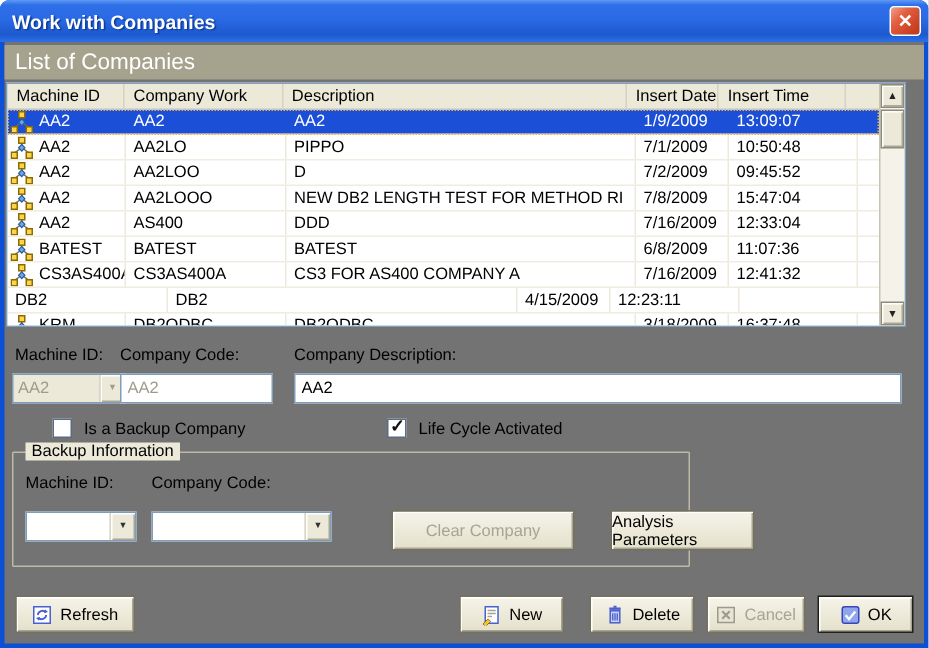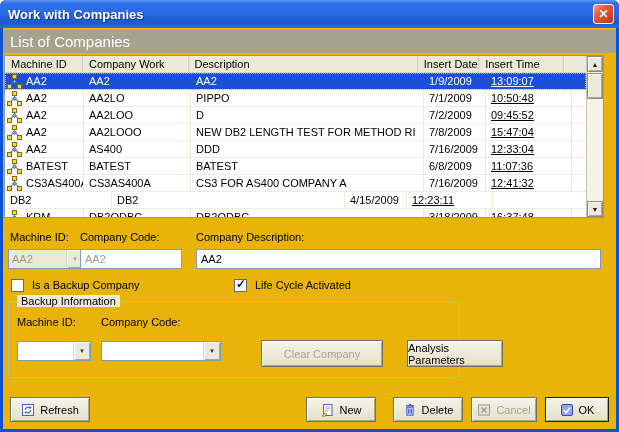--- a/index.html
+++ b/index.html
@@ -11,36 +11,36 @@
   
   .titlebar { position:absolute; top:0; left:0; right:0; height:28px;
     background:linear-gradient(180deg,#5E9AF4 0%,#2E6FE8 12%,#2A6AE4 45%,#1D59CE 82%,#2E6FE8 100%);
     border-radius:6px 6px 0 0; display:flex; align-items:center; }
   .title-text { color:#fff; font-size:13px; font-weight:bold; padding-left:8px; text-shadow:1px 1px 1px #0A3490; }
   .close-btn { position:absolute; top:4px; right:5px; width:21px; height:20px;
     background:linear-gradient(135deg,#F2A18C 0%,#E25F3F 35%,#C83C1D 85%);
     border:1px solid #fff; border-radius:3px; color:#fff; font-size:12px; font-weight:bold;
     display:flex; align-items:center; justify-content:center; line-height:1; }
 
-  .client { position:absolute; top:28px; left:3px; right:3px; bottom:3px; background:#eab308; }
+  .client { position:absolute; top:28px; left:3px; right:3px; bottom:3px; background:#737373; }
 
   
   .band { position:absolute; top:2px; left:0; width:613px; height:23px; background:#A5A28D;
     color:#fff; font-size:15px; line-height:23px; padding-left:7px; }
 
   
   .grid { position:absolute; top:27px; left:1px; width:600px; height:163px; background:#fff;
     border:1px solid #7F9DB9; overflow:hidden; }
   .gheader { position:absolute; top:0; left:0; right:17px; height:17px; background:#ECE9D8;
     display:flex; border-bottom:1px solid #D8D4C6; font-size:11px; color:#000; }
   .hcell { padding:2px 16px 0 6px; border-right:1px solid #D5D1C3; white-space:nowrap; overflow:hidden; }
   .gbody { position:absolute; top:17px; left:0; right:17px; bottom:0; overflow:hidden; background:#fff; }
   .trow { display:flex; height:17px; font-size:11px; color:#000; border-bottom:1px solid #F0ECDF; }
   .cell { display:flex; align-items:center; overflow:hidden; white-space:nowrap; border-right:1px solid #EDE9DC; }
-  .c1 { width:79px; } .c2 { width:107px; } .c3 { width:233px; } .c4 { width:62px; } .c5 { width:86px;text-decoration:underline; } .cf { flex:1; border-right:none; }
+  .c1 { width:79px; } .c2 { width:107px; } .c3 { width:233px; } .c4 { width:62px; } .c5 { width:86px; } .cf { flex:1; border-right:none; }
   .hc1 { width:79px; } .hc2 { width:107px; } .hc3 { width:233px; } .hc4 { width:62px; } .hc5 { width:86px; } .hcf { flex:1; border-right:none; }
   .c1 .row-icon { margin:0 2px 0 2px; flex:none; }
   .cell .ctext { padding-left:2px; }
   .c2 .ctext,.c3 .ctext,.c4 .ctext,.c5 .ctext { padding-left:5px; }
   .trow.selected { background:#1B4FD7; color:#fff; outline:1px dotted #E8B24A; outline-offset:-1px; }
   .trow.selected .cell { border-right-color:transparent; }
 
   
   .vscroll { position:absolute; top:0; right:0; bottom:0; width:17px; background:#F5F3E9; border-left:1px solid #C9C5B5; }
   .sbtn { position:absolute; left:0; width:16px; height:16px; background:#ECE9D8; border:1px solid #8E8B79;
@@ -58,21 +58,21 @@
   .combo { position:absolute; height:20px; border:1px solid #7F9DB9; background:#fff; display:flex; }
   .combo-text { flex:1; font-size:11px; padding:3px 3px 0 3px; overflow:hidden; white-space:nowrap; }
   .combo-btn { width:17px; background:#ECE9D8; border-left:1px solid #D8D4C6;
     box-shadow:inset 1px 1px 0 #FFFFFF, inset -1px -1px 0 #ACA899;
     display:flex; align-items:center; justify-content:center; font-size:6px; color:#333; }
   .combo.disabled { background:#ECE9D8; }
   .combo.disabled .combo-text { color:#9E9B8B; }
   .combo.disabled .combo-btn { color:#A19E8D; }
 
   
-  .checkrow { position:absolute; display:flex; align-items:flex-start; }
+  .checkrow { position:absolute; display:flex; align-items:center;margin-left:24px; }
   .checkbox { width:13px; height:13px; background:#fff; border:1px solid #5A6B84; position:relative; flex:none; }
   .checkbox .mark { display:none; position:absolute; left:1px; top:-3px; font-size:12px; font-weight:bold; color:#111; }
   .checkbox.checked .mark { display:block; }
   .checklabel { font-size:11px; margin-left:8px; }
 
   
   .groupbox { position:absolute; border:1px solid #BDB9A6; border-radius:1px; }
   .grouplabel { position:absolute; top:-7px; left:8px; background:#ECE9D8; padding:0 4px; font-size:11px; }
 
   

